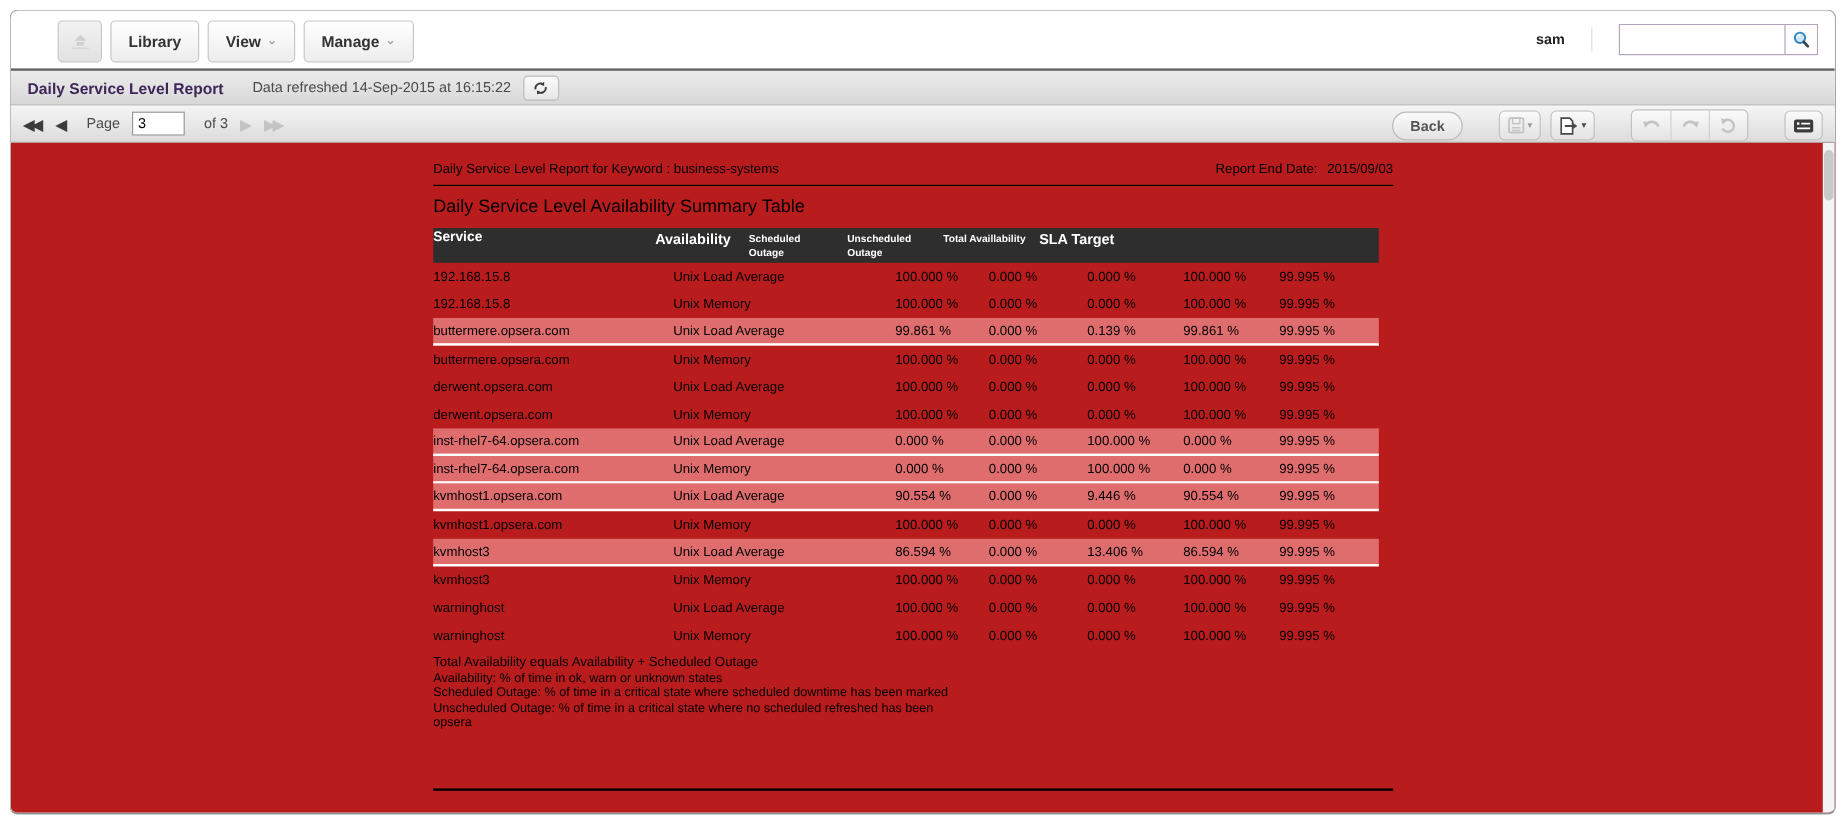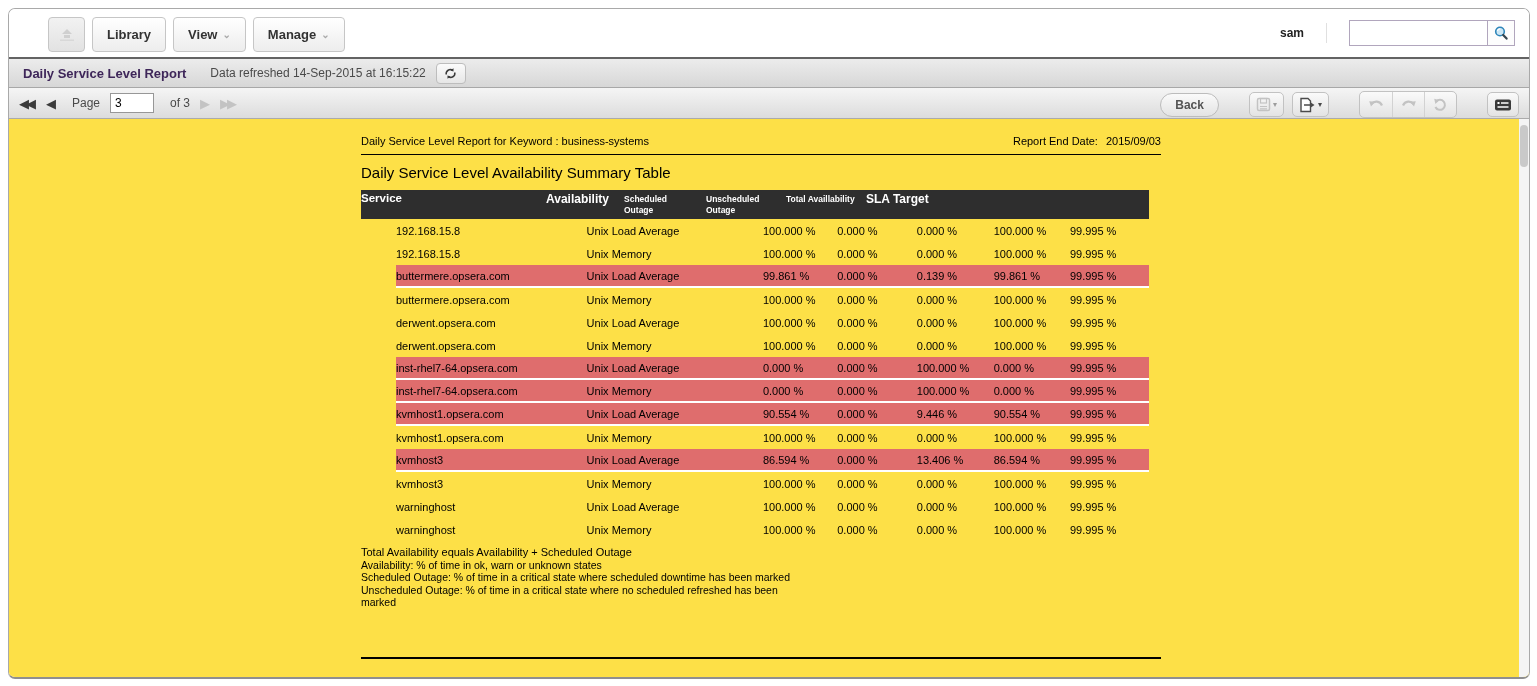--- a/index.html
+++ b/index.html
@@ -58,37 +58,37 @@
     height:25px; padding:0 6px; border:1px solid #c2c2c2; border-radius:5px;
     background:linear-gradient(#fafafa,#e3e3e3); display:flex; align-items:center; justify-content:center; gap:2px; cursor:pointer;
   }
   .tb-caret { font-size:8px; color:#4a4a4a; }
   .tb-caret.dim { color:#9c9c9c; }
   .tb-group { display:flex; border:1px solid #c2c2c2; border-radius:5px; overflow:hidden; background:linear-gradient(#fafafa,#e3e3e3); }
   .tb-group .tb-btn { border:0; border-radius:0; background:transparent; width:32px; }
   .tb-group .tb-btn + .tb-btn { border-left:1px solid #d2d2d2; }
   .gap12 { width:14px; }
   
-  .content { position:relative; height:559px; background:#fde047; overflow:hidden; }
+  .content { position:relative; height:559px; background:#b91c1c; overflow:hidden; }
   .scrolltrack { position:absolute; right:0; top:0; width:10px; height:100%; background:#f4f4f4; }
   .scrollthumb { position:absolute; right:1px; top:6px; width:8px; height:42px; background:#c9c9c9; border-radius:4px; }
   .report { position:absolute; left:352px; top:16px; width:800px; color:#000; }
   .rep-head { display:flex; justify-content:space-between; align-items:flex-end; font-size:11px; padding-bottom:7px; }
   .rep-enddate { display:flex; gap:8px; }
   .rep-hr { border:0; border-top:1px solid #000; }
   .rep-heading { font-size:15px; margin-top:9px; margin-bottom:9px; }
   .tbl { width:788px; }
   .tbl-header { display:flex; background:#2e2e2e; color:#fff; height:29px; }
   .th { font-weight:bold; padding-top:2px; }
   .th-lg { font-size:11.5px; }
   .th-xl { font-size:12px; }
   .th-sm { font-size:8.5px; line-height:1.25; padding-top:4px; }
   .c-host{width:200px}.c-service{width:185px}.c-avail{width:78px}.c-sched{width:82px;padding-right:30px}
   .c-unsched{width:80px;padding-right:14px}.c-total{width:80px}.c-sla{width:83px}
-  .row { display:flex; height:23px; align-items:center; font-size:11px;margin-left:35px; }
+  .row { display:flex; height:23px; align-items:center; font-size:11px; }
   .row.hl { background:#df6d6d; border-bottom:2px solid #ffffff; }
   .row span { display:block; }
   .footnote { font-size:11px; margin-top:5px; }
   .legend { font-size:10.5px; margin-top:1px; line-height:1.18; }
   .rep-bottom-hr { border:0; border-top:2px solid #000; margin-top:48px; }
   svg { display:block; }
 </style>
 </head>
 <body>
 
@@ -381,19 +381,19 @@
   </div>
           </div>
       </div>
 
       <div class="footnote">Total Availability equals Availability + Scheduled Outage</div>
 
       <div class="legend">
         <div>Availability: % of time in ok, warn or unknown states</div>
         <div>Scheduled Outage: % of time in a critical state where scheduled downtime has been marked</div>
         <div>Unscheduled Outage: % of time in a critical state where no scheduled refreshed has been</div>
-        <div>marked</div>
+        <div>opsera</div>
       </div>
 
       <hr class="rep-bottom-hr">
     </div>
   </div>
 </div>
 
 </body></html>

